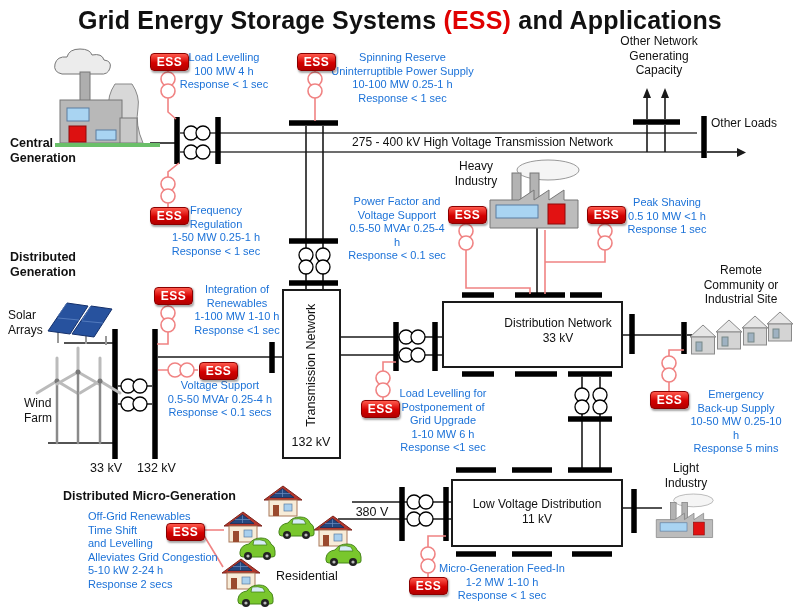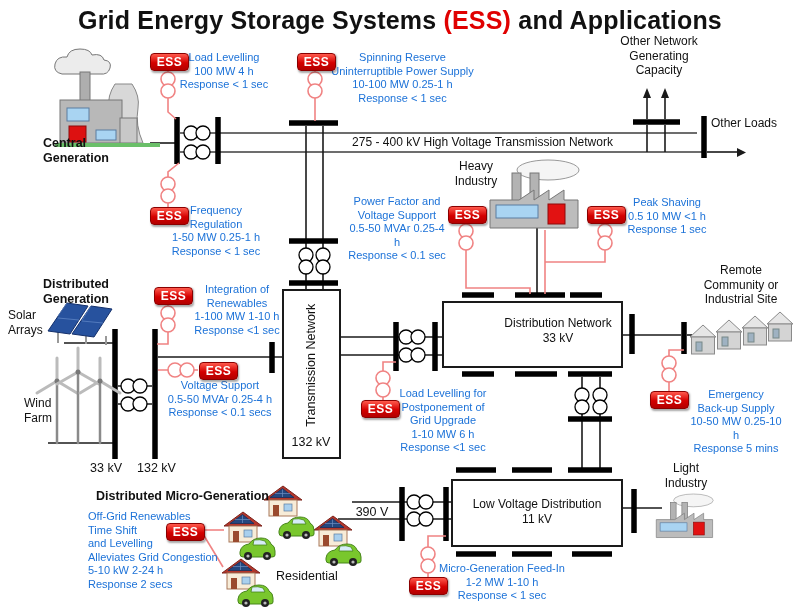--- a/index.html
+++ b/index.html
@@ -5,21 +5,21 @@
   html,body { margin:0; padding:0; background:#fff; }
   .stage { position:relative; width:800px; height:609px; background:#fff;
            font-family:"Liberation Sans",sans-serif; overflow:hidden; }
   .stage > svg { position:absolute; left:0; top:0; }
   .title { position:absolute; top:6px; left:0; width:100%; text-align:center;
            font-size:25px; font-weight:bold; color:#111; letter-spacing:.2px; }
   .title .red { color:#e00000; }
   .lbl { position:absolute; white-space:pre-line; }
   .blue { color:#1c72d8; font-size:11px; line-height:13.5px; text-align:center; }
   .blk  { color:#111; font-size:12px; line-height:14.5px; }
-  .b    { font-weight:bold; font-size:12.5px; line-height:15px;margin-left:33px; }
+  .b    { font-weight:bold; font-size:12.5px; line-height:15px; }
   .ctr  { text-align:center; }
   .lft  { text-align:left; }
   .v    { font-size:12.5px; }
   .rot  { transform:rotate(-90deg); transform-origin:center center; }
   .ess { position:absolute; width:37px; height:16px;
          background:linear-gradient(180deg,#ff5a4d,#d40000 55%,#b30000);
          color:#fff; font:bold 12px/16px "Liberation Sans",sans-serif;
          text-align:center; border-radius:4px; border:1px solid #8a0000;
          box-shadow:1px 1.5px 2px rgba(0,0,0,.35); letter-spacing:.5px; z-index:3; }
   .lbl { z-index:2; }
@@ -327,21 +327,21 @@
 and Levelling
 Alleviates Grid Congestion
 5-10 kW  2-24 h
 Response 2 secs</div>
 <div class="lbl blue" style="left:436px;top:562px;width:132px">Micro-Generation Feed-In
 1-2 MW  1-10 h
 Response &lt; 1 sec</div>
 
 <div class="lbl blk b" style="left:10px;top:136px">Central
 Generation</div>
-<div class="lbl blk b" style="left:10px;top:277px">Distributed
+<div class="lbl blk b" style="left:10px;top:250px">Distributed
 Generation</div>
 <div class="lbl blk b" style="left:63px;top:489px">Distributed Micro-Generation</div>
 <div class="lbl blk" style="left:8px;top:308px">Solar
 Arrays</div>
 <div class="lbl blk" style="left:24px;top:396px">Wind
 Farm</div>
 <div class="lbl blk ctr" style="left:445px;top:159px;width:62px">Heavy
 Industry</div>
 <div class="lbl blk ctr" style="left:656px;top:461px;width:60px">Light
 Industry</div>
@@ -355,15 +355,15 @@
 <div class="lbl blk" style="left:711px;top:116px">Other Loads</div>
 <div class="lbl blk ctr" style="left:330px;top:135px;width:305px">275 - 400 kV High Voltage Transmission Network</div>
 <div class="lbl blk ctr rot" style="left:226px;top:358px;width:170px;font-size:12.5px">Transmission Network</div>
 <div class="lbl blk ctr v" style="left:286px;top:435px;width:50px">132 kV</div>
 <div class="lbl blk ctr" style="left:471px;top:316px;width:174px">Distribution Network
 33 kV</div>
 <div class="lbl blk ctr" style="left:457px;top:497px;width:160px">Low Voltage Distribution
 11 kV</div>
 <div class="lbl blk v" style="left:90px;top:461px">33 kV</div>
 <div class="lbl blk v" style="left:137px;top:461px">132 kV</div>
-<div class="lbl blk ctr v" style="left:350px;top:505px;width:44px">390 V</div>
+<div class="lbl blk ctr v" style="left:350px;top:505px;width:44px">380 V</div>
 
 </div>
 
 </body></html>

